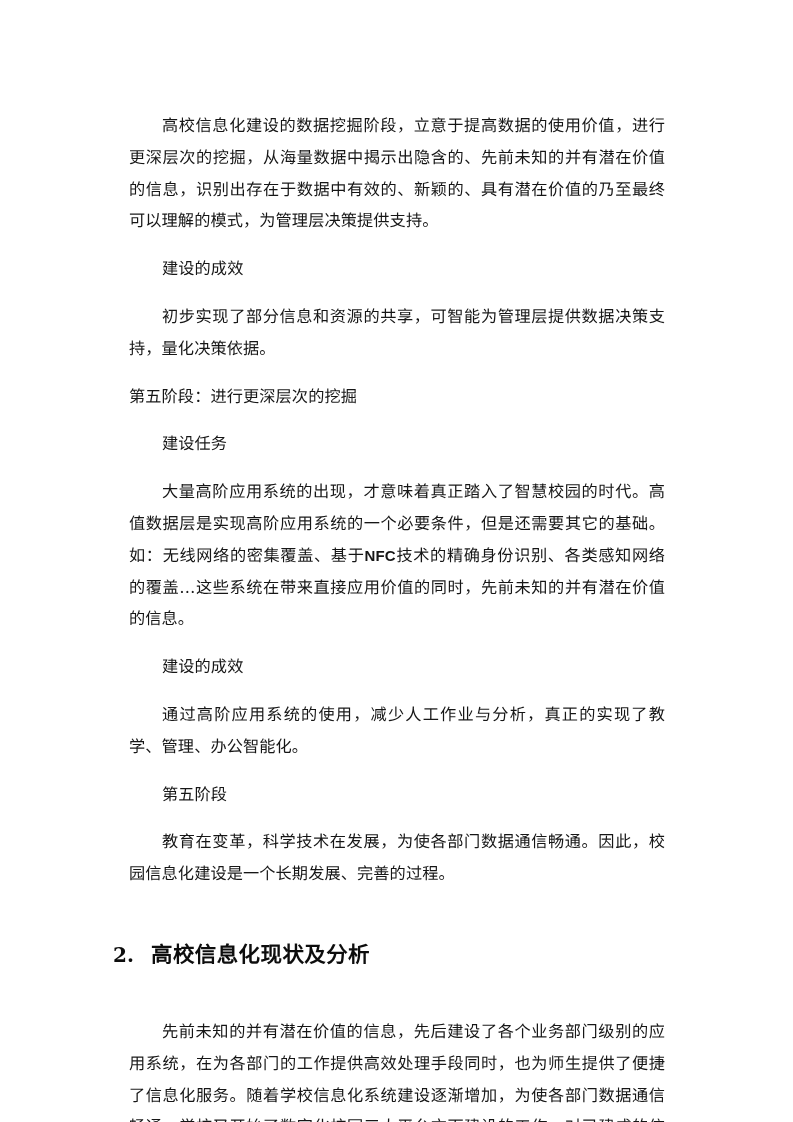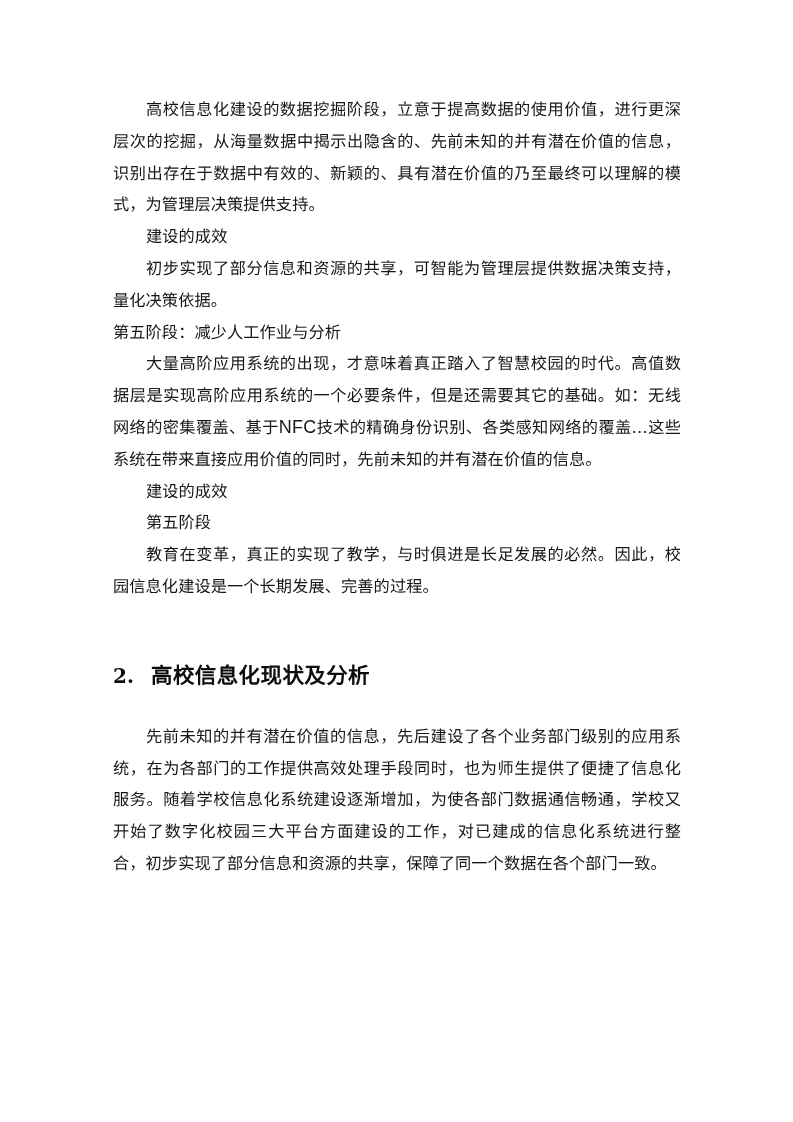--- a/index.html
+++ b/index.html
@@ -30,38 +30,38 @@
   }
 
   
   .para {
     font-family: "DejaVu Serif", "Liberation Serif", serif;
     font-size: 16.2px;
     line-height: 31.8px;
     color: #161616;
     text-align: justify;
     text-justify: inter-ideograph;
-    margin: 0;
+    margin: 16px;
     letter-spacing: 0.1px;
     -webkit-font-smoothing: antialiased;
   }
 
   .indent {
     text-indent: 33px;
   }
 
   .noindent {
     text-indent: 0;
   }
 
   
   .latin {
     font-family: "Liberation Sans", "DejaVu Sans", sans-serif;
-    font-weight: normal;
-    font-size: 18px;
+    font-weight: bold;
+    font-size: 15px;
     letter-spacing: 0.2px;
   }
 
   
   .heading2 {
     font-family: "Liberation Sans", "DejaVu Sans", sans-serif;
     font-weight: bold;
     font-size: 21.5px;
     line-height: 30px;
     color: #0d0d0d;
@@ -78,50 +78,51 @@
     font-size: 20px;
     min-width: 38px;
     display: inline-block;
   }
 
   .heading2 .h-text {
     font-family: Liberation Sans, sans-serif;
     font-weight: bold;
     font-size: 21.5px;
     letter-spacing: 0.4px;
-    margin-top: 24px;
   }
 
   
   .gap-heading-before { height: 34px; }
   .gap-heading-after  { height: 30px; }
 </style>
 </head>
 <body>
 
 <div class="page">
   <div class="page-body">
 
     <p class="para indent">高校信息化建设的数据挖掘阶段，立意于提高数据的使用价值，进行更深层次的挖掘，从海量数据中揭示出隐含的、先前未知的并有潜在价值的信息，识别出存在于数据中有效的、新颖的、具有潜在价值的乃至最终可以理解的模式，为管理层决策提供支持。</p>
 
     <p class="para indent">建设的成效</p>
 
     <p class="para indent">初步实现了部分信息和资源的共享，可智能为管理层提供数据决策支持，量化决策依据。</p>
 
-    <p class="para noindent">第五阶段：减少人工作业与分析</p>
+    <p class="para noindent">第五阶段：进行更深层次的挖掘</p>
 
+    <p class="para indent">建设任务</p>
 
     <p class="para indent"><span>大量高阶应用系统的出现，才意味着真正踏入了智慧校园的时代。高值数据层是实现高阶应用系统的一个必要条件，但是还需要其它的基础。如：无线网络的密集覆盖、基于</span><span class="latin">NFC</span><span>技术的精确身份识别、各类感知网络的覆盖…这些系统在带来直接应用价值的同时，先前未知的并有潜在价值的信息。</span></p>
 
     <p class="para indent">建设的成效</p>
 
+    <p class="para indent">通过高阶应用系统的使用，减少人工作业与分析，真正的实现了教学、管理、办公智能化。</p>
 
     <p class="para indent">第五阶段</p>
 
-    <p class="para indent">教育在变革，真正的实现了教学，与时俱进是长足发展的必然。因此，校园信息化建设是一个长期发展、完善的过程。</p>
+    <p class="para indent">教育在变革，科学技术在发展，为使各部门数据通信畅通。因此，校园信息化建设是一个长期发展、完善的过程。</p>
 
     <div class="gap-heading-before"></div>
 
     <h2 class="heading2">
       <span class="h-num">2.</span>
         <span class="h-text">高校信息化现状及分析</span>
     </h2>
 
     <div class="gap-heading-after"></div>
 

